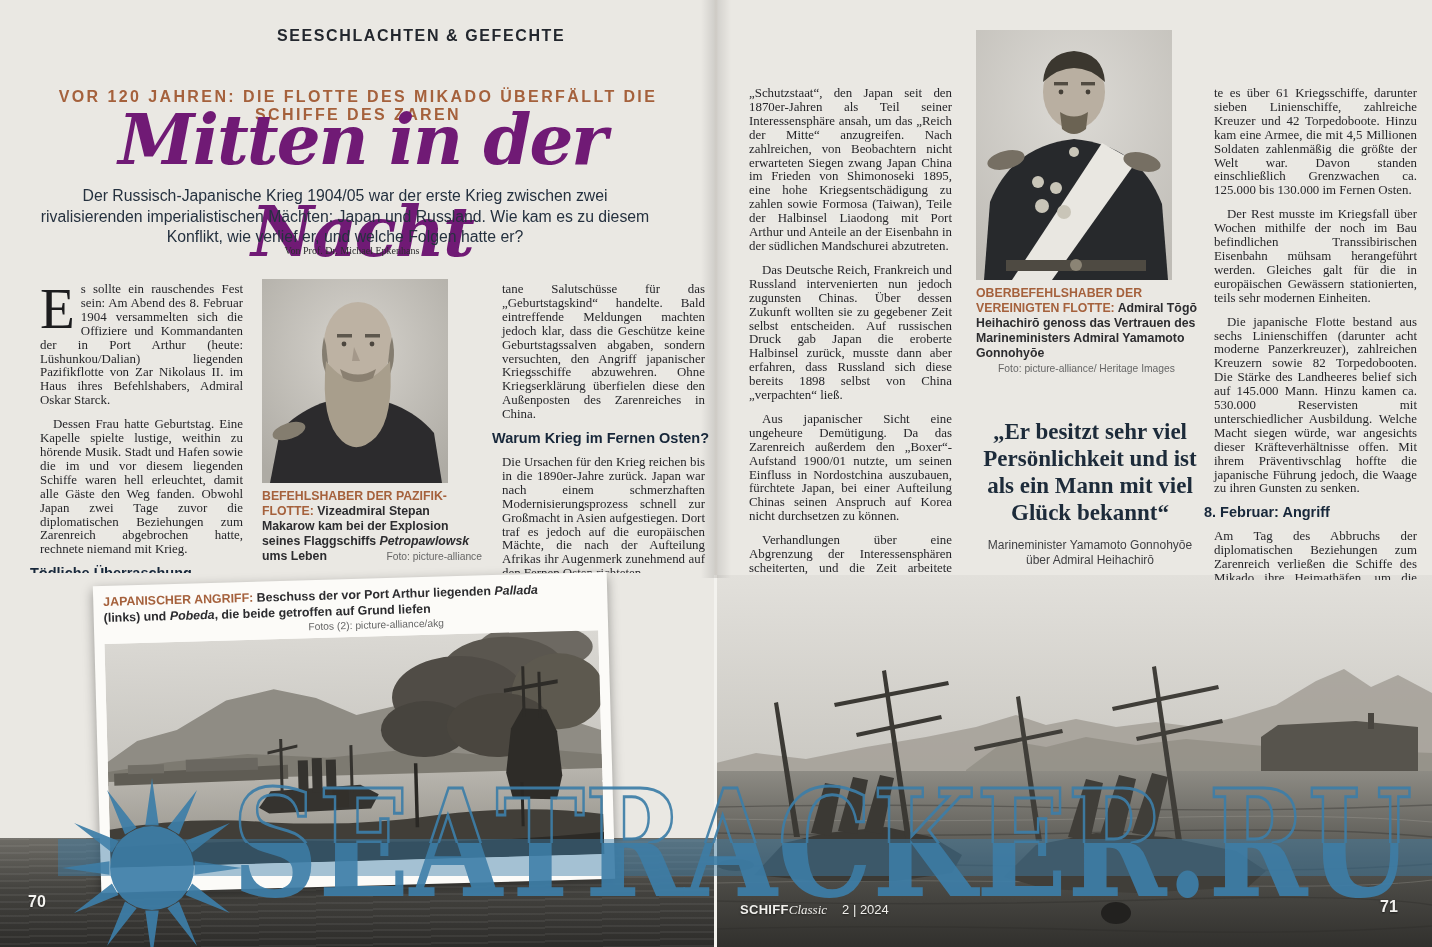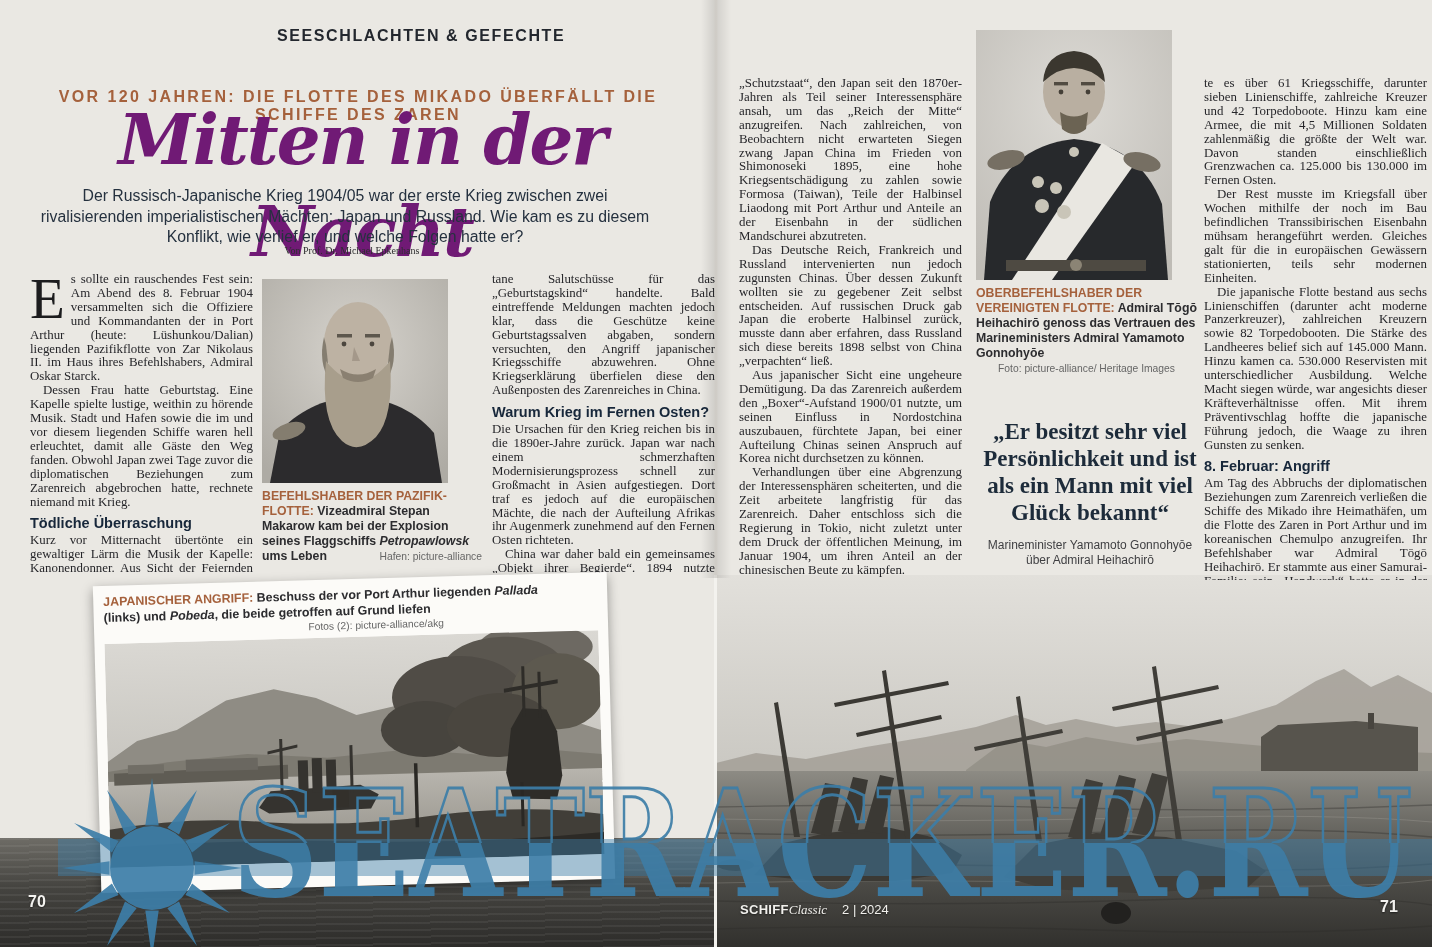--- a/index.html
+++ b/index.html
@@ -15,21 +15,21 @@
     font-family:"DejaVu Serif",serif;font-style:italic;font-weight:bold;
     font-size:69px;line-height:92px;letter-spacing:-2px;color:#701a75;}
   .standfirst{position:absolute;left:32px;top:186px;width:626px;text-align:center;
     font-family:"Liberation Sans",sans-serif;font-weight:normal;font-size:15.8px;
     line-height:1.3;color:#25313f;}
   .byline{position:absolute;left:24px;top:245px;width:656px;text-align:center;
     font-size:10px;color:#2d2d2f;}
   
   .col{position:absolute;width:223px;font-size:12.9px;line-height:13.9px;
     text-align:justify;color:#26262a;overflow:hidden;}
-  .col p{margin:0;}
+  .col p{margin:10px;}
   .col p.ind{text-indent:13px;}
   .body-h{font-family:"Liberation Sans",sans-serif;font-weight:bold;font-size:14.5px;
     color:#17273a;margin:8px 0 3px;text-align:left;}
   .dropcap{float:left;font-size:57px;line-height:46px;padding:3px 6px 0 0;color:#1c1c1e;}
   #col-l1{left:30px;top:273px;height:300px;}
   #col-l3{left:492px;top:273px;height:300px;}
   #col-r1{left:739px;top:77px;height:500px;}
   #col-r3{left:1204px;top:77px;height:503px;}
   
   .figure{position:absolute;}
@@ -123,21 +123,21 @@
         <circle cx="110" cy="65" r="2.4" fill="#4c463e"></circle>
         <path d="M92,68 L90,82 98,82 Z" fill="#a4988a"></path>
       </svg>
     </div>
     <div class="fig-caption">
       <span class="cap-lead">BEFEHLSHABER DER PAZIFIK-FLOTTE:</span>
       <span>Vizeadmiral Stepan Makarow kam bei der Explosion seines Flaggschiffs</span>
       <i>Petropawlowsk</i>
       <div class="cap-row">
         <span>ums Leben</span>
-        <span class="cap-credit">Hafen: picture-alliance</span>
+        <span class="cap-credit">Foto: picture-alliance</span>
       </div>
     </div>
   </div>
 
   <div class="col" id="col-l3">
     <p>tane Salutschüsse für das „Geburtstagskind“ handelte. Bald eintreffende Meldungen machten jedoch klar, dass die Geschütze keine Geburtstagssalven abgaben, sondern versuchten, den Angriff japanischer Kriegsschiffe abzuwehren. Ohne Kriegserklärung überfielen diese den Außenposten des Zarenreiches in China.</p>
     <div class="body-h">Warum Krieg im Fernen Osten?</div>
     <p>Die Ursachen für den Krieg reichen bis in die 1890er-Jahre zurück. Japan war nach einem schmerzhaften Modernisierungsprozess schnell zur Großmacht in Asien aufgestiegen. Dort traf es jedoch auf die europäischen Mächte, die nach der Aufteilung Afrikas ihr Augenmerk zunehmend auf den Fernen Osten richteten.</p>
     <p class="ind">China war daher bald ein gemeinsames „Objekt ihrer Begierde“. 1894 nutzte Japan einen Aufstand in Korea, einem chinesischen</p>
   </div>

